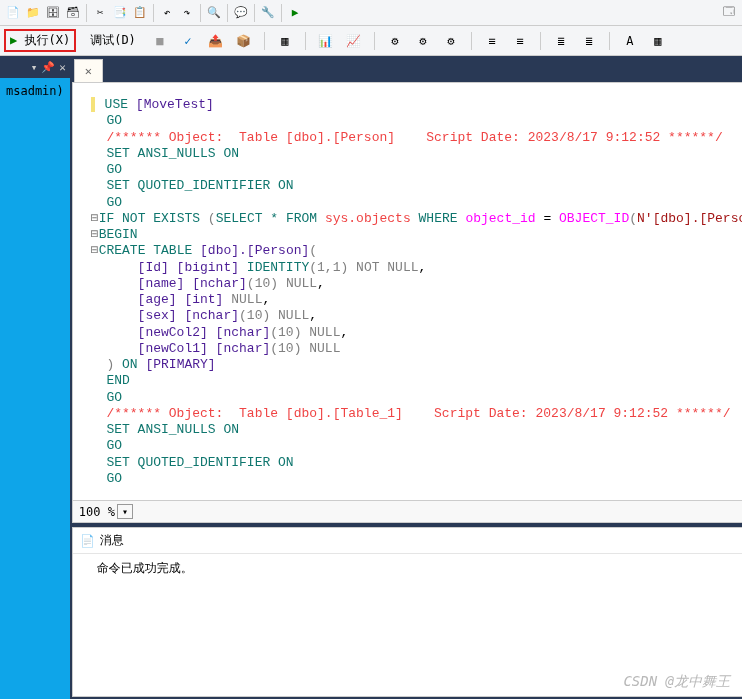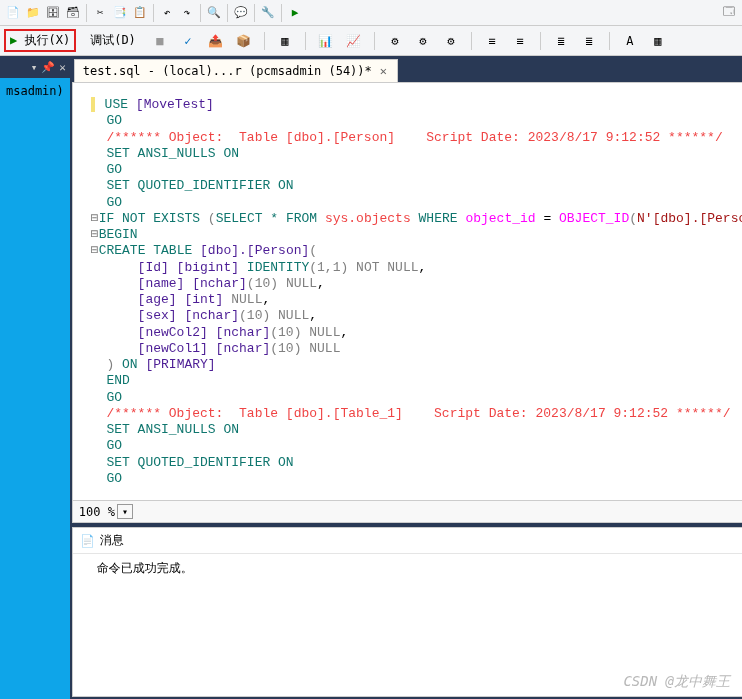--- a/index.html
+++ b/index.html
@@ -251,21 +251,20 @@
       <span>✕</span>
     </div>
     <div class="sidebar-content">
       <div>msadmin)</div>
     </div>
   </div>
 
   <div class="main-panel">
     <div class="tab-bar">
       <div class="tab">
-        <span>test.sql - (local)...r (pcmsadmin (54))*</span>
         <span class="tab-close">✕</span>
       </div>
     </div>
 
     <div class="editor-container">
       <div class="editor"><span style="border-left:4px solid #f5e27a;padding-left:2px"></span> <span class="kw">USE</span> <span class="teal">[MoveTest]</span>
   <span class="kw">GO</span>
   <span class="cmt">/****** Object:  Table [dbo].[Person]    Script Date: 2023/8/17 9:12:52 ******/</span>
   <span class="kw">SET ANSI_NULLS ON</span>
   <span class="kw">GO</span>

